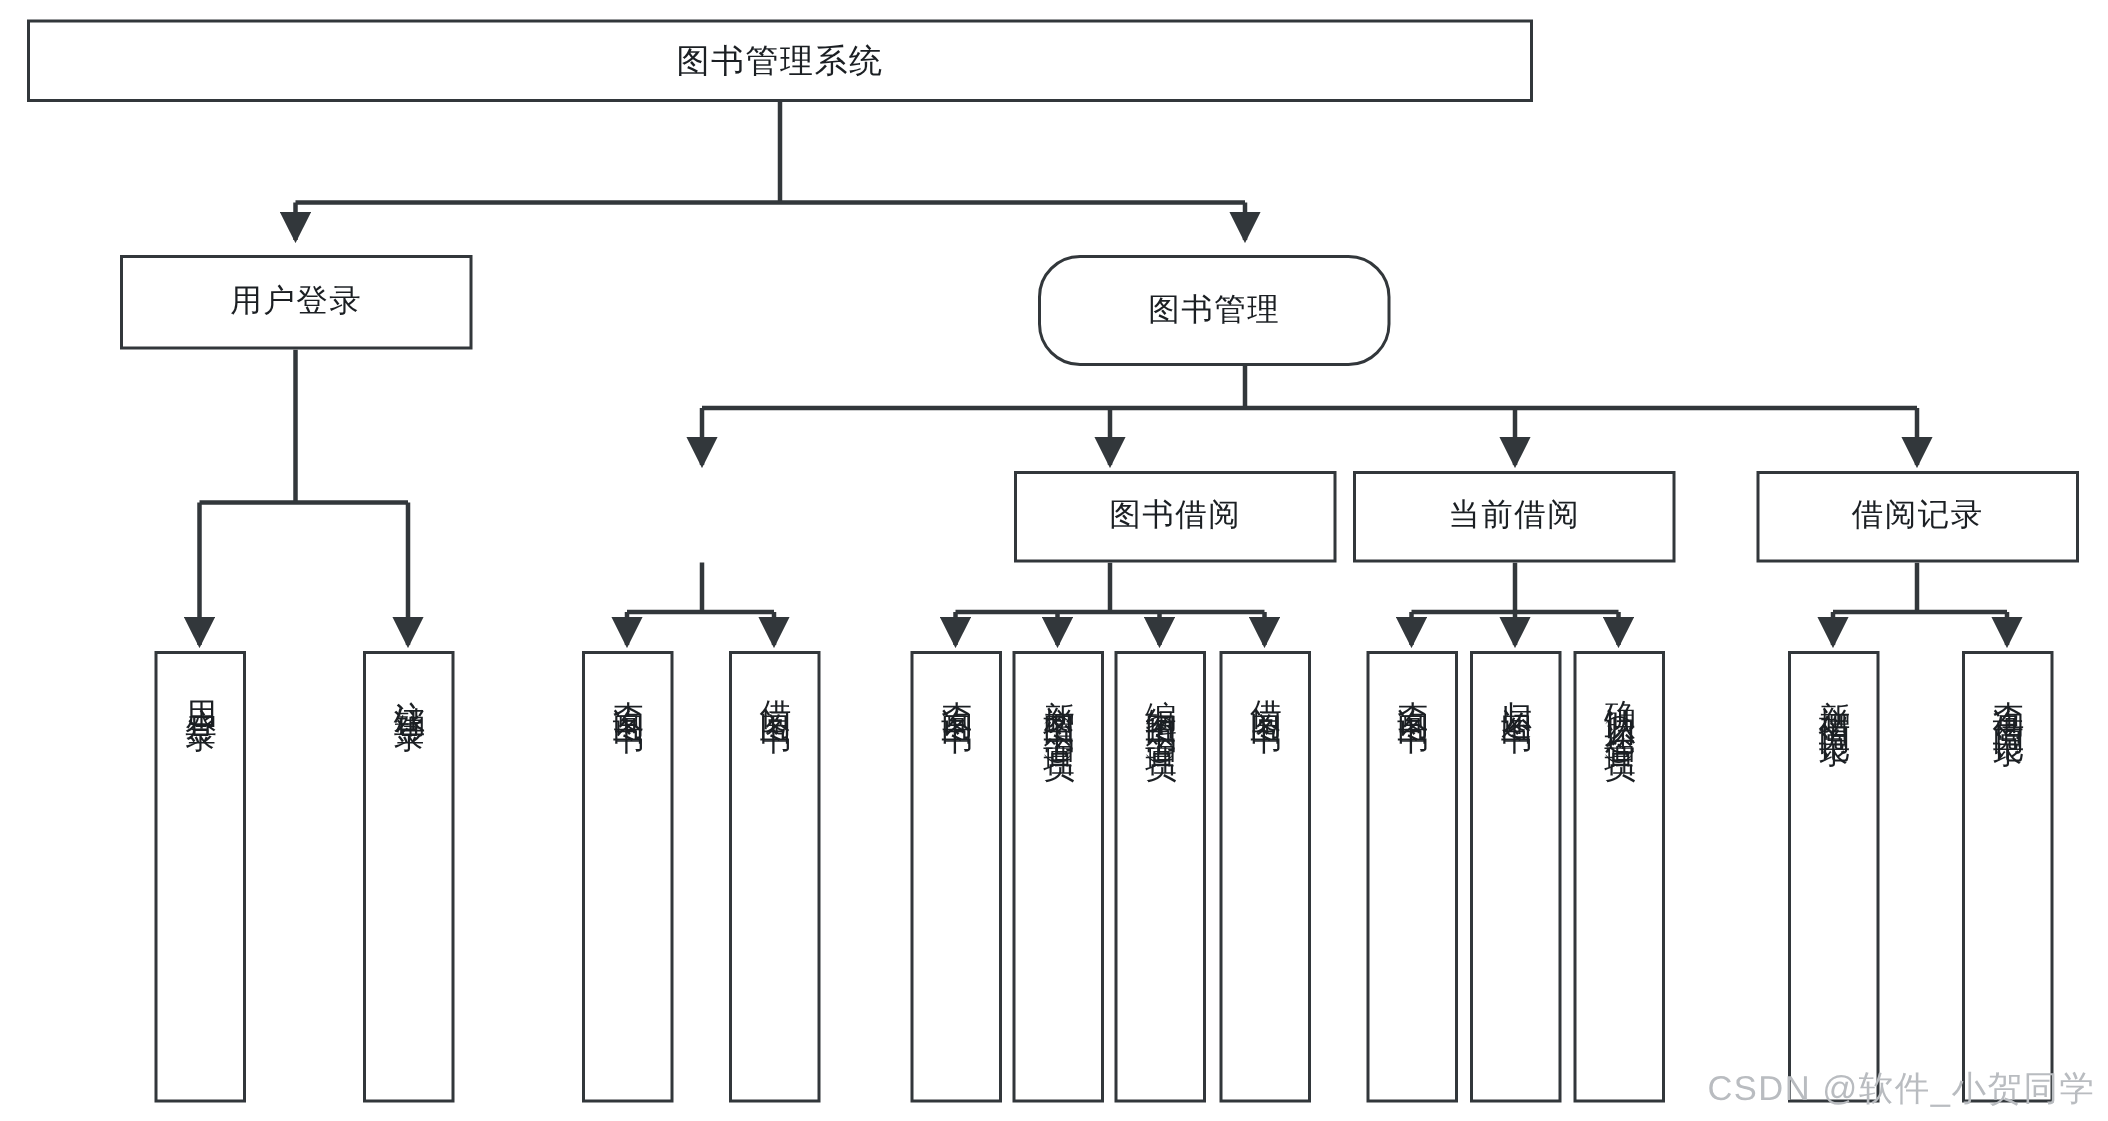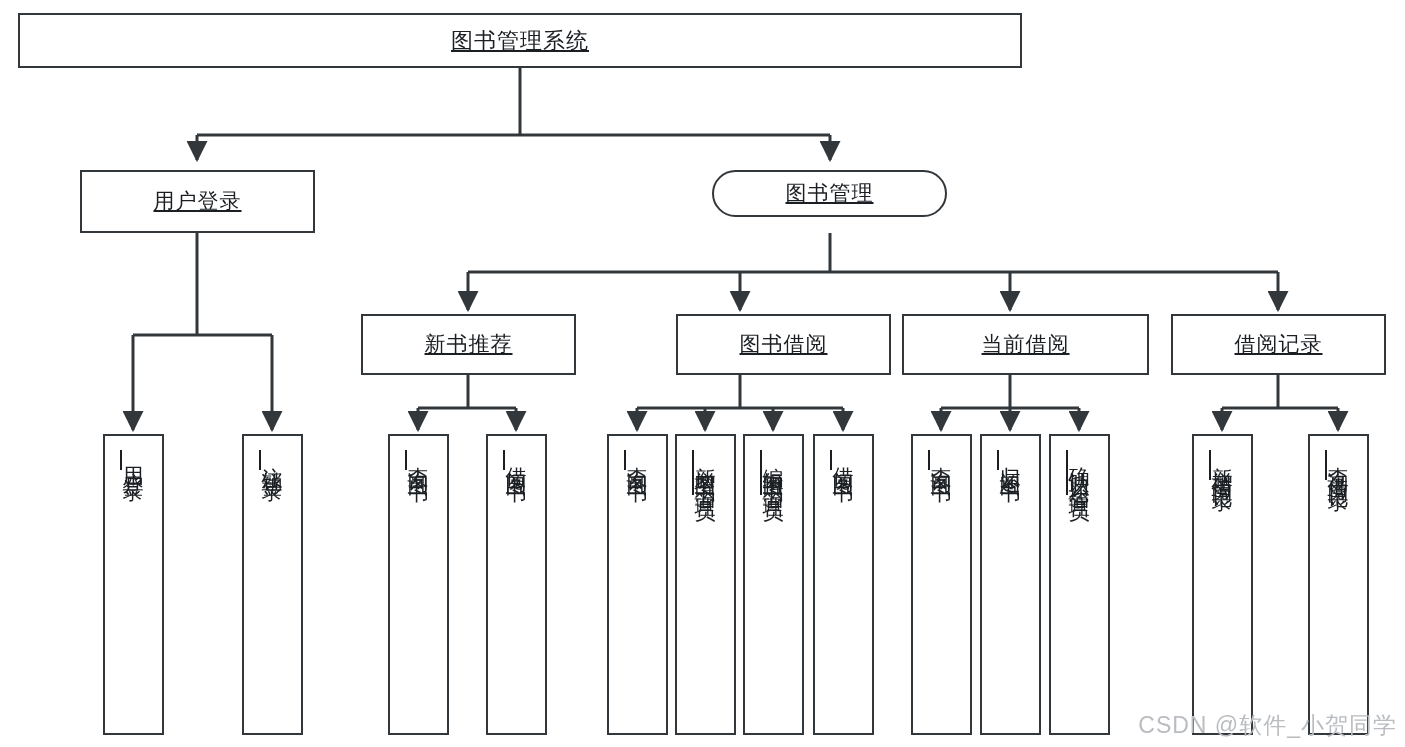--- a/index.html
+++ b/index.html
@@ -21,21 +21,20 @@
     display:flex;
     align-items:center;
     justify-content:center;
     color:#1b1f23;
   }
   .node .label{
     font-size:21px;
     letter-spacing:1px;
     line-height:1.25;
     white-space:nowrap;
-    text-decoration:underline;
   }
   .node.vert{
     align-items:flex-start;
     justify-content:center;
     padding-top:14px;
   }
   .node.vert .label{
     writing-mode:vertical-rl;
     text-orientation:upright;
     font-size:21px;
@@ -111,31 +110,28 @@
     </g>
   </svg>
 
   <div class="node root" style="left:18px;top:13px;width:1004px;height:55px;">
     <span class="label">图书管理系统</span>
   </div>
 
   <div class="node" style="left:80px;top:170px;width:235px;height:63px;">
     <span class="label">用户登录</span>
   </div>
-  <div class="node" style="left:712px;top:170px;width:235px;height:47px;border-radius:28px;">
+  <div class="node" style="left:692px;top:170px;width:235px;height:74px;border-radius:28px;">
     <span class="label">图书管理</span>
   </div>
 
-  <div class="node" style="left:361px;top:314px;width:215px;height:61px;">
-    <span class="label">新书推荐</span>
-  </div>
   <div class="node" style="left:632px;top:314px;width:215px;height:61px;margin-left:44px;">
     <span class="label">图书借阅</span>
   </div>
-  <div class="node" style="left:902px;top:314px;width:247px;height:61px;">
+  <div class="node" style="left:902px;top:314px;width:215px;height:61px;">
     <span class="label">当前借阅</span>
   </div>
   <div class="node" style="left:1171px;top:314px;width:215px;height:61px;">
     <span class="label">借阅记录</span>
   </div>
 
   <div class="node vert" style="left:103px;top:434px;width:61px;height:301px;">
     <span class="label">用户登录</span>
   </div>
   <div class="node vert" style="left:242px;top:434px;width:61px;height:301px;">

